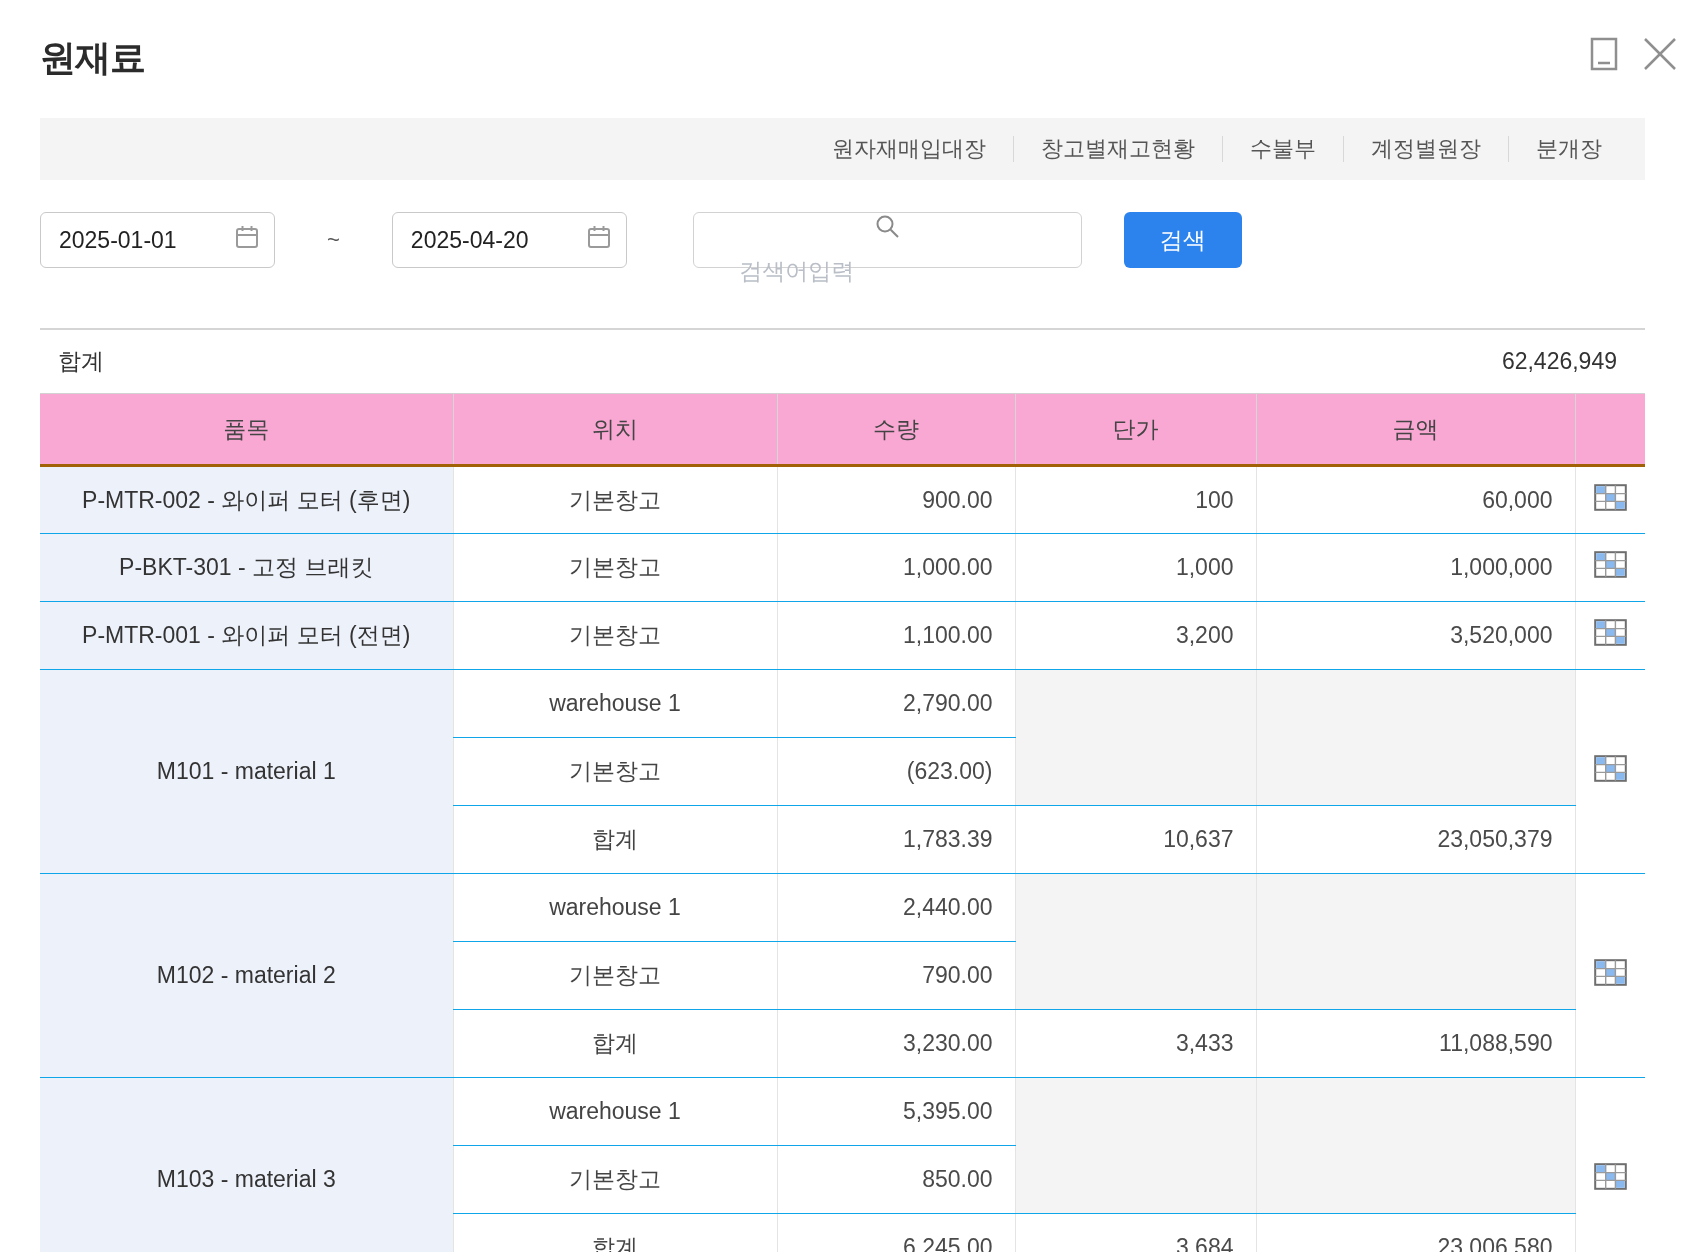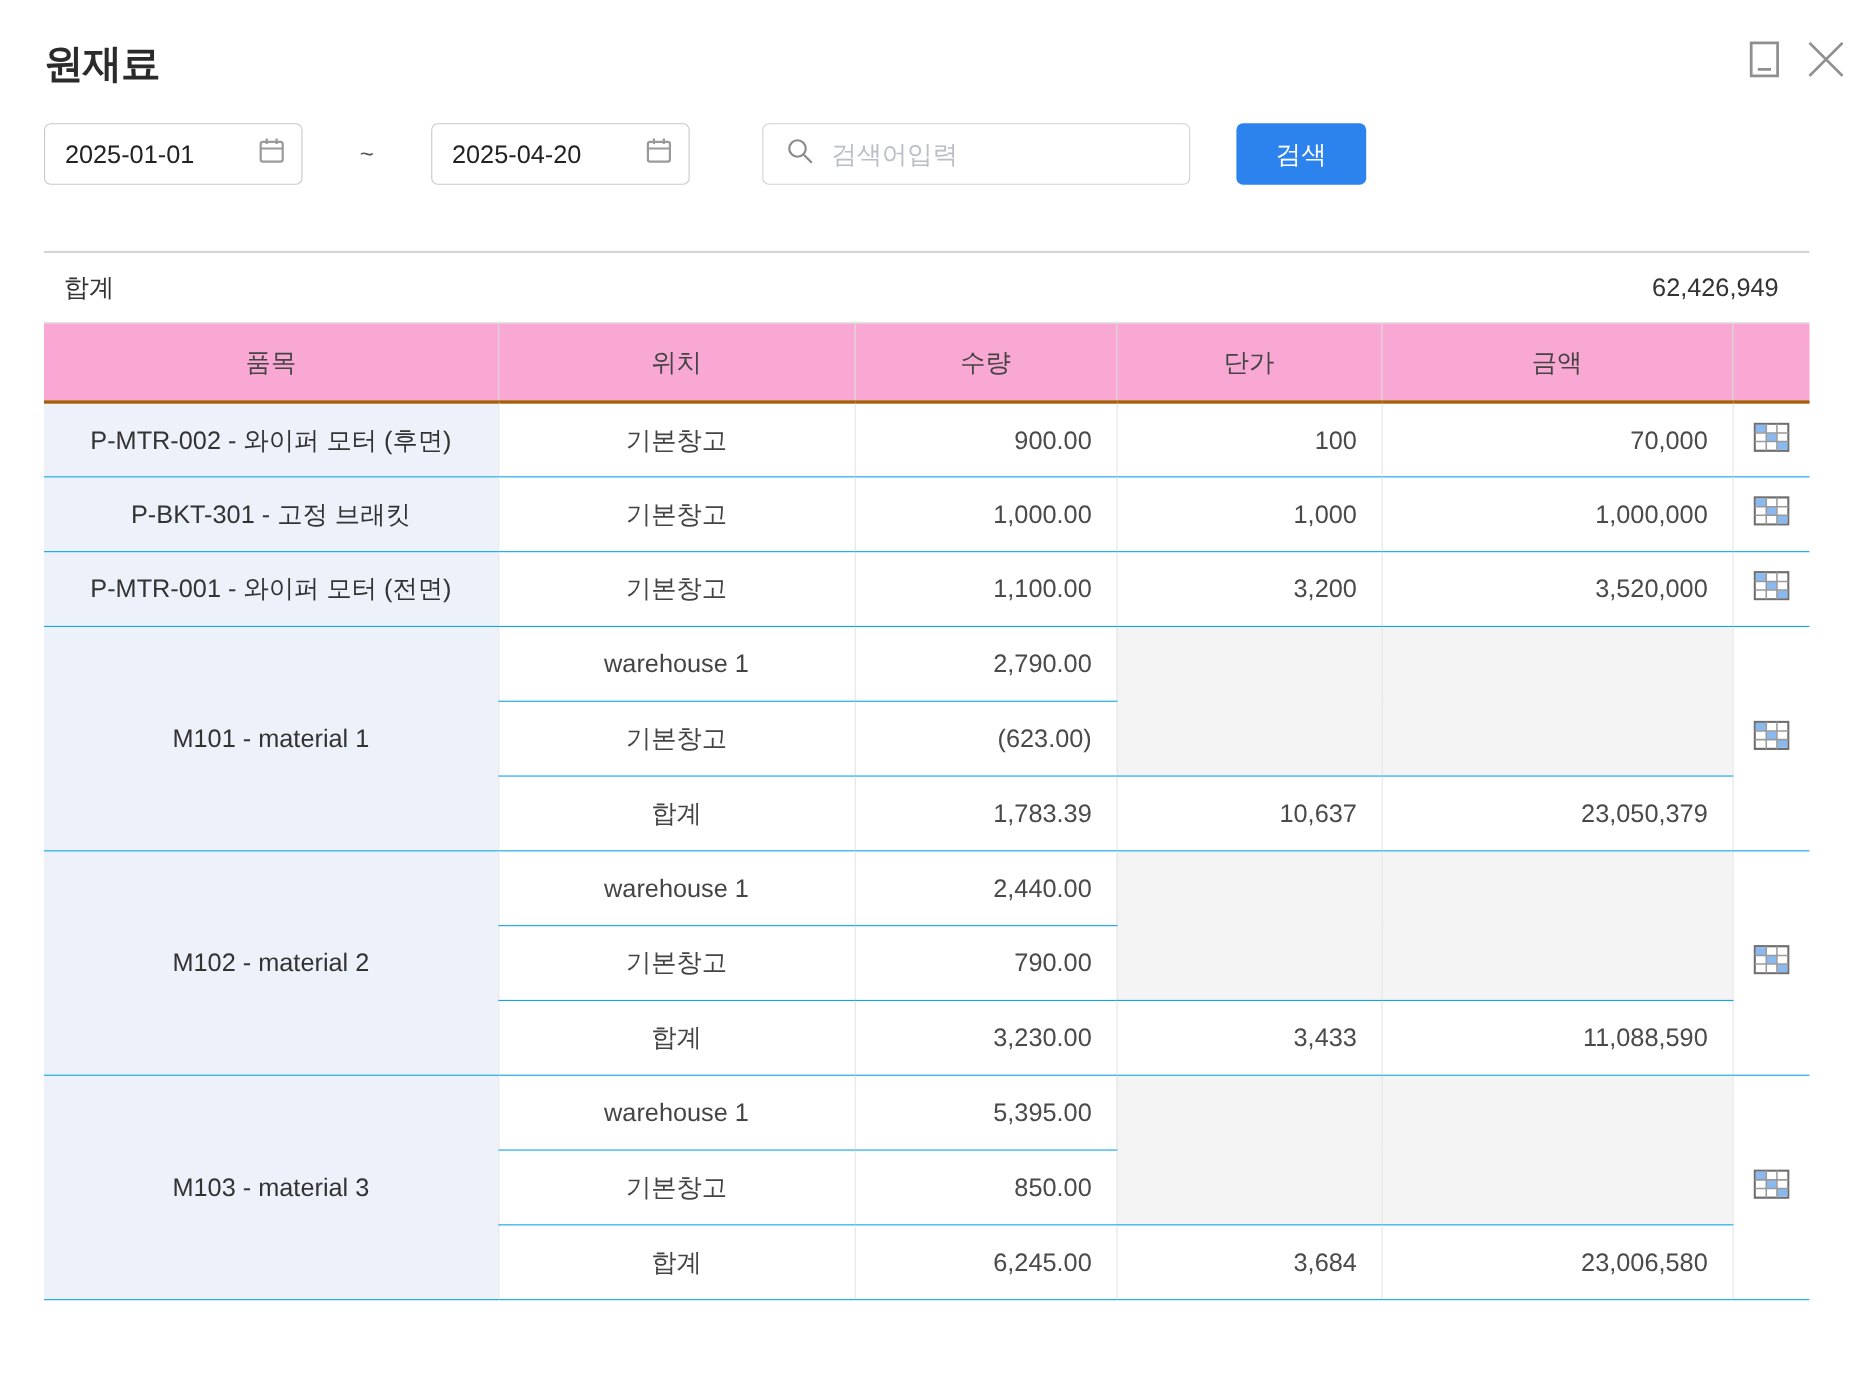--- a/index.html
+++ b/index.html
@@ -29,21 +29,21 @@
   
   .filters { margin-top: 32px; height: 56px; display: flex; align-items: center; gap: 30px; }
   .date-input {
     width: 235px; height: 56px; border: 1.5px solid #c9c9c9; border-radius: 6px;
     display: flex; align-items: center; justify-content: space-between;
     padding: 0 14px 0 18px; font-size: 23px; color: #222; background: #fff;
   }
   .tilde { margin: 0 22px; font-size: 22px; color: #555; }
   .searchbox {
     margin-left: 36px; width: 389px; height: 56px; border: 1.5px solid #d2d2d2;
-    border-radius: 6px; display: flex; align-items: center; padding: 0 20px; gap: 13px; background: #fff;
+    border-radius: 6px; display: flex; align-items: center; padding: 0 9px; gap: 13px; background: #fff; flex-direction: column;
   }
   .searchbox input {
     border: none; outline: none; flex: 1; font-size: 23px; color: #222;
     font-family: inherit; background: transparent;
   }
   .searchbox input::placeholder { color: #b9bec7; }
   .search-btn {
     margin-left: 12px; width: 118px; height: 56px; border: none; border-radius: 6px;
     color: #ffffff; font-size: 23px; font-family: inherit; cursor: pointer;
   }
@@ -95,20 +95,31 @@
         <span>
           <svg width="36" height="36" viewBox="0 0 36 36" stroke="#8f8f8f" stroke-width="2.5">
             <line x1="3" y1="3" x2="33" y2="33"></line>
               <line x1="33" y1="3" x2="3" y2="33"></line>
           </svg>
         </span>
       </button>
     </span>
   </div>
 
+  <div class="navbar">
+    <span class="navlink">원자재매입대장</span>
+    <span class="navsep"></span>
+    <span class="navlink">창고별재고현황</span>
+    <span class="navsep"></span>
+    <span class="navlink">수불부</span>
+    <span class="navsep"></span>
+    <span class="navlink">계정별원장</span>
+    <span class="navsep"></span>
+    <span class="navlink">분개장</span>
+  </div>
 
   <div class="filters">
     <div class="date-input">
       <span>2025-01-01</span>
       <span>
         <svg width="26" height="26" viewBox="0 0 26 26" fill="none" stroke="#9a9a9a" stroke-width="2">
           <rect x="3" y="5" width="20" height="18" rx="2"></rect>
           <line x1="3" y1="11" x2="23" y2="11"></line>
           <line x1="8.5" y1="2" x2="8.5" y2="7"></line>
           <line x1="17.5" y1="2" x2="17.5" y2="7"></line>
@@ -162,21 +173,21 @@
         <th>금액</th>
         <th></th>
       </tr>
     </thead>
     <tbody>
         <tr>
           <td class="item-cell" rowspan="1">P-MTR-002 - 와이퍼 모터 (후면)</td>
           <td class="loc-cell last">기본창고</td>
           <td class="num-cell last">900.00</td>
           <td class="num-cell last">100</td>
-          <td class="num-cell last">70,000</td>
+          <td class="num-cell last">60,000</td>
           <td class="icon-cell last" rowspan="1"><button class="icon-btn"><span><svg width="33" height="27" viewBox="0 0 33 27">
   <rect x="1.2" y="1.2" width="30.6" height="24.6" fill="#ffffff" stroke="#6e6e6e" stroke-width="2"></rect>
   <rect x="2.2" y="2.2" width="9.3" height="7.2" fill="#8ab9ef"></rect>
   <rect x="11.9" y="9.8" width="9.3" height="7.4" fill="#8ab9ef"></rect>
   <rect x="21.6" y="17.6" width="9.2" height="7.2" fill="#8ab9ef"></rect>
   <path d="M11.7 1.2v24.6 M21.4 1.2v24.6 M1.2 9.6h30.6 M1.2 17.4h30.6" stroke="#9a9a9a" stroke-width="1.4" fill="none"></path>
 </svg></span></button></td>
         </tr>
         <tr>
           <td class="item-cell" rowspan="1">P-BKT-301 - 고정 브래킷</td>

